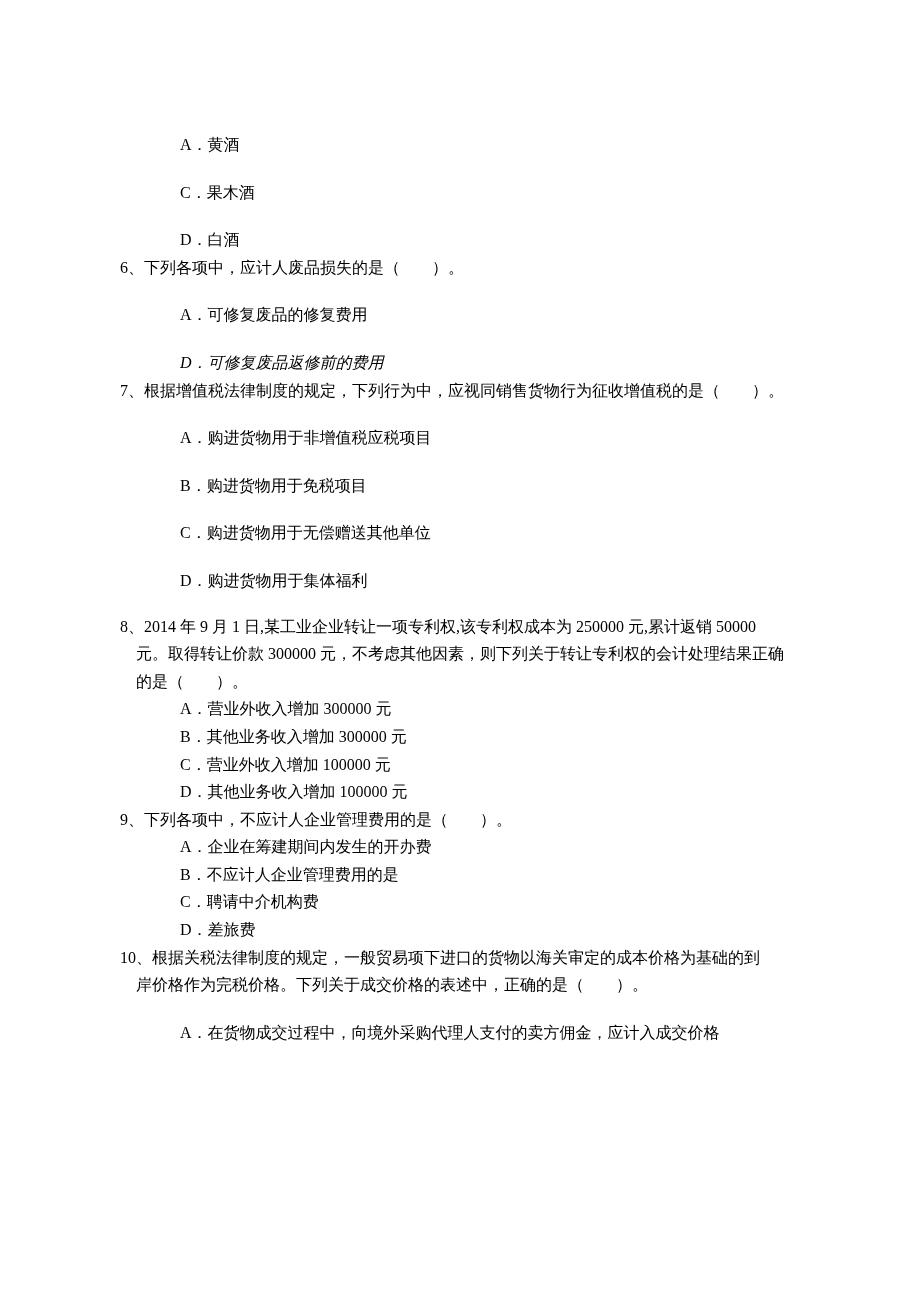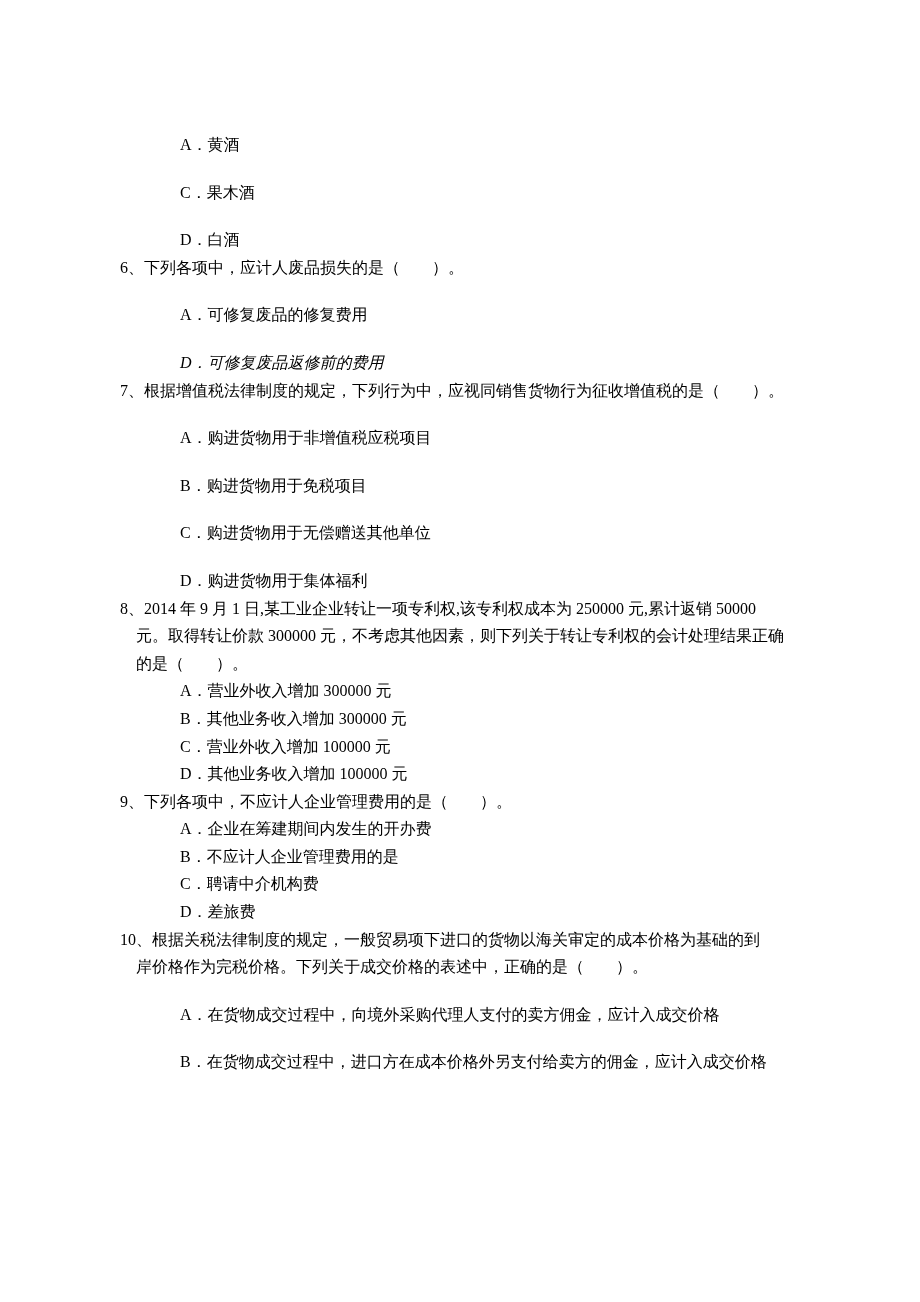--- a/index.html
+++ b/index.html
@@ -58,21 +58,21 @@
   </div>
   <div class="option-block">
     <span>A．购进货物用于非增值税应税项目</span>
   </div>
   <div class="option-block">
     <span>B．购进货物用于免税项目</span>
   </div>
   <div class="option-block">
     <span>C．购进货物用于无偿赠送其他单位</span>
   </div>
-  <div class="option-block" style="margin-bottom:2px;">
+  <div class="option-block" style="margin-bottom:20px;">
     <span>D．购进货物用于集体福利</span>
   </div>
 
   <div class="question-line">
     <span>8、2014 年 9 月 1 日,某工业企业转让一项专利权,该专利权成本为 250000 元,累计返销 50000</span>
   </div>
   <div class="stem-continued">
     <span>元。取得转让价款 300000 元，不考虑其他因素，则下列关于转让专利权的会计处理结果正确</span>
   </div>
   <div class="stem-continued">
@@ -109,17 +109,14 @@
 
   <div class="question-line">
     <span>10、根据关税法律制度的规定，一般贸易项下进口的货物以海关审定的成本价格为基础的到</span>
   </div>
   <div class="stem-continued">
     <span>岸价格作为完税价格。下列关于成交价格的表述中，正确的是（　　）。</span>
   </div>
   <div class="option-block">
     <span>A．在货物成交过程中，向境外采购代理人支付的卖方佣金，应计入成交价格</span>
   </div>
-  <div class="option-block">
-    <span>B．在货物成交过程中，进口方在成本价格外另支付给卖方的佣金，应计入成交价格</span>
-  </div>
 
 </div>
 
 </body></html>

